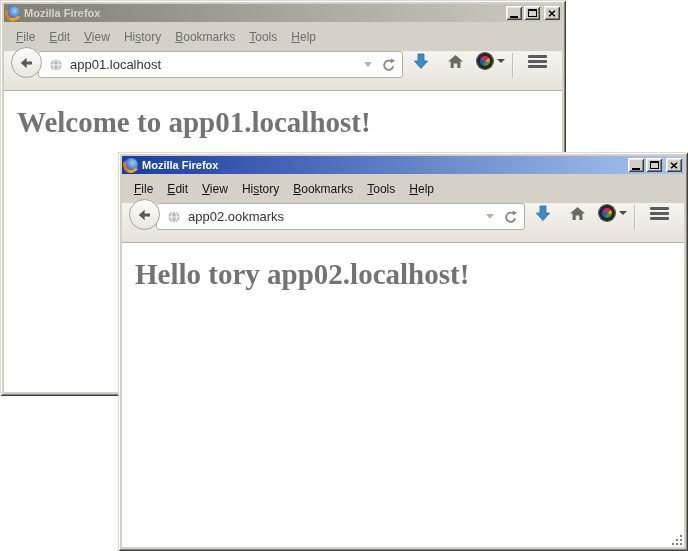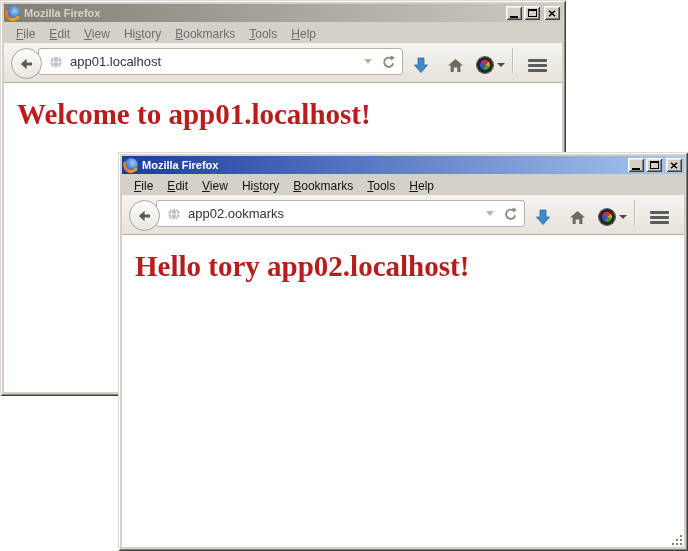--- a/index.html
+++ b/index.html
@@ -45,29 +45,29 @@
     width:16px; height:14px; background:var(--chrome-face);
     box-shadow: inset 1px 1px 0 #ffffff, inset -1px -1px 0 #404040,
                 inset 2px 2px 0 #ece9e2, inset -2px -2px 0 #808080;
     display:flex; align-items:center; justify-content:center;
   }
   .ctrl.close { margin-left:2px; }
   .glyph-min { width:8px; height:2px; background:#000; margin-top:7px; }
   .glyph-max { width:9px; height:8px; border:1px solid #000; border-top-width:2px; }
 
   
-  .menubar { height:21px; flex:none; display:flex; align-items:flex-end; padding:0 5px;
+  .menubar { height:29px; flex:none; display:flex; align-items:center; padding:0 5px;
     background:var(--menubar-bg); font-size:12px; }
   .menu-item { padding:2px 7px; white-space:nowrap; }
   .win-active .menu-item { color:#141414; }
   .win-inactive .menu-item { color:#6e6e6e; }
   .ak { text-decoration:underline; }
 
   
-  .navbar { height:40px; flex:none; display:flex; align-items:flex-start; padding:4px 7px;
+  .navbar { height:40px; flex:none; display:flex; align-items:flex-end; padding:12px 7px;
     background:linear-gradient(var(--toolbar-top), var(--toolbar-bottom));
     border-top:1px solid #f2f0ea; border-bottom:1px solid #b7b3a9; }
 
   .back-btn { width:31px; height:31px; border-radius:50%; flex:none; z-index:2;
     border:1px solid #a9a59b; background:linear-gradient(#fdfdfc,#e9e6df);
     display:flex; align-items:center; justify-content:center; }
 
   .url-bar { flex:1; height:27px; margin-left:-4px; background:#fff;
     border:1px solid #b3afa5; border-radius:3px;
     display:flex; align-items:center; padding:0 7px 0 10px; min-width:0; }
@@ -87,21 +87,21 @@
 
   .v-sep { width:1px; height:25px; background:#c3bfb5; box-shadow:1px 0 0 #f6f4ef;
     margin:0 7px 0 4px; flex:none; }
 
   .hamburger-bars { width:19px; height:3px; border-radius:1px; background:#5b5b5b;
     box-shadow:0 5px 0 #5b5b5b, 0 10px 0 #5b5b5b; margin-bottom:10px; }
 
   
   .content { flex:1; background:#ffffff; overflow:hidden; position:relative; }
   .page-heading { margin:15px 0 0 13px; font-family:"Liberation Serif", serif;
-    font-weight:bold; font-size:29px; color:#b91c1c; white-space:nowrap; }
+    font-weight:bold; font-size:29px; color:#737373; white-space:nowrap; }
 
   .resize-grip { position:absolute; right:4px; bottom:4px; width:13px; height:13px; }
 </style>
 </head>
 <body>
 
 <div class="fx-window win-inactive" id="win1">
   <div class="win-body">
     <div class="titlebar">
       <span class="fx-logo"></span>

